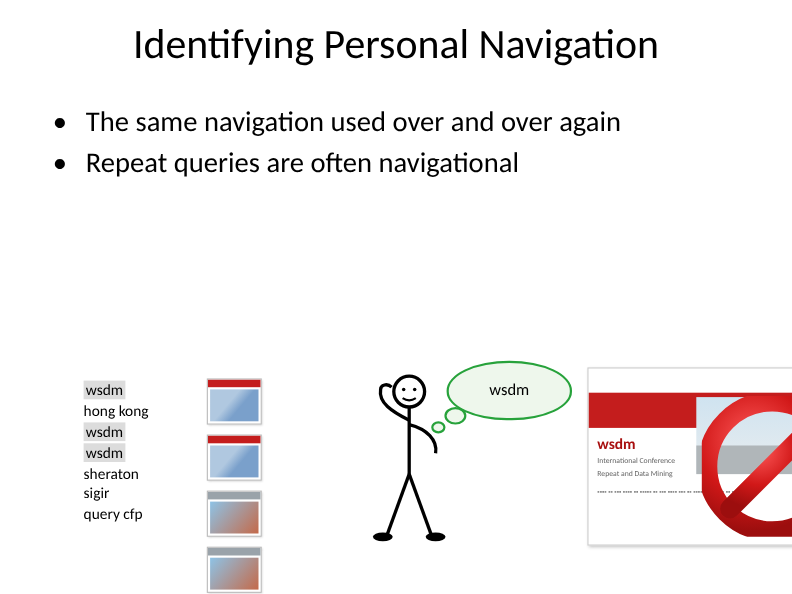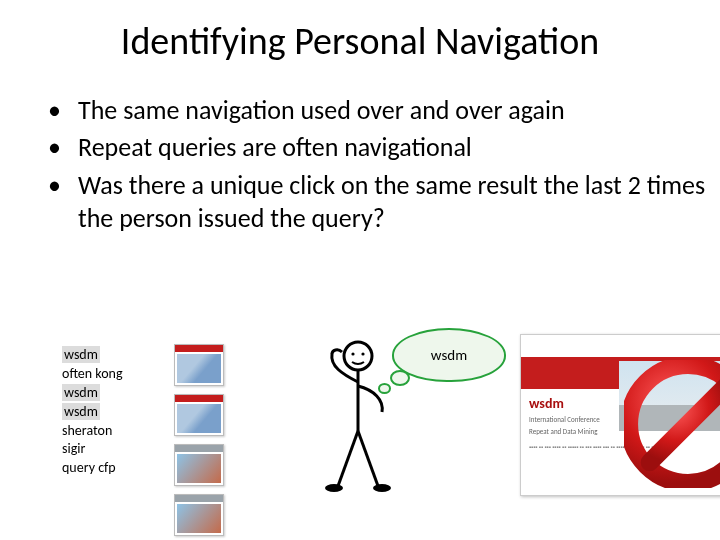--- a/index.html
+++ b/index.html
@@ -28,21 +28,21 @@
     margin-bottom:4px;
   }
   .bullets li::before{
     content:"•";
     position:absolute;
     left:0;top:0;
     font-size:26px;
   }
   .bottom{
     position:absolute;
-    left:62px;top:336px;
+    left:76px;top:336px;
     width:600px;height:186px;
   }
   
   .queries{
     position:absolute;left:0;top:10px;
     font-size:14px;line-height:1.35;
   }
   .queries .hl{background:#dcdcdc;padding:0 2px;}
   
   .thumbs{
@@ -103,28 +103,27 @@
   .no svg{width:100%;height:100%;}
 </style>
 </head>
 <body>
 
 <h1 class="title">Identifying Personal Navigation</h1>
 
 <ul class="bullets">
   <li>The same navigation used over and over again</li>
   <li>Repeat queries are often navigational</li>
-  <li>Was there a unique click on the same result the last 2 times the person issued the query?</li>
 </ul>
 
 <div class="bottom">
 
   <div class="queries">
     <div><span class="hl">wsdm</span></div>
-    <div><span>often kong</span></div>
+    <div><span>hong kong</span></div>
     <div><span class="hl">wsdm</span></div>
     <div><span class="hl">wsdm</span></div>
     <div><span>sheraton</span></div>
     <div><span>sigir</span></div>
     <div><span>query cfp</span></div>
   </div>
 
   <div class="thumbs">
     <span class="thumb"><span class="bar"></span><span class="img"></span></span>
     <span class="thumb"><span class="bar"></span><span class="img"></span></span>

